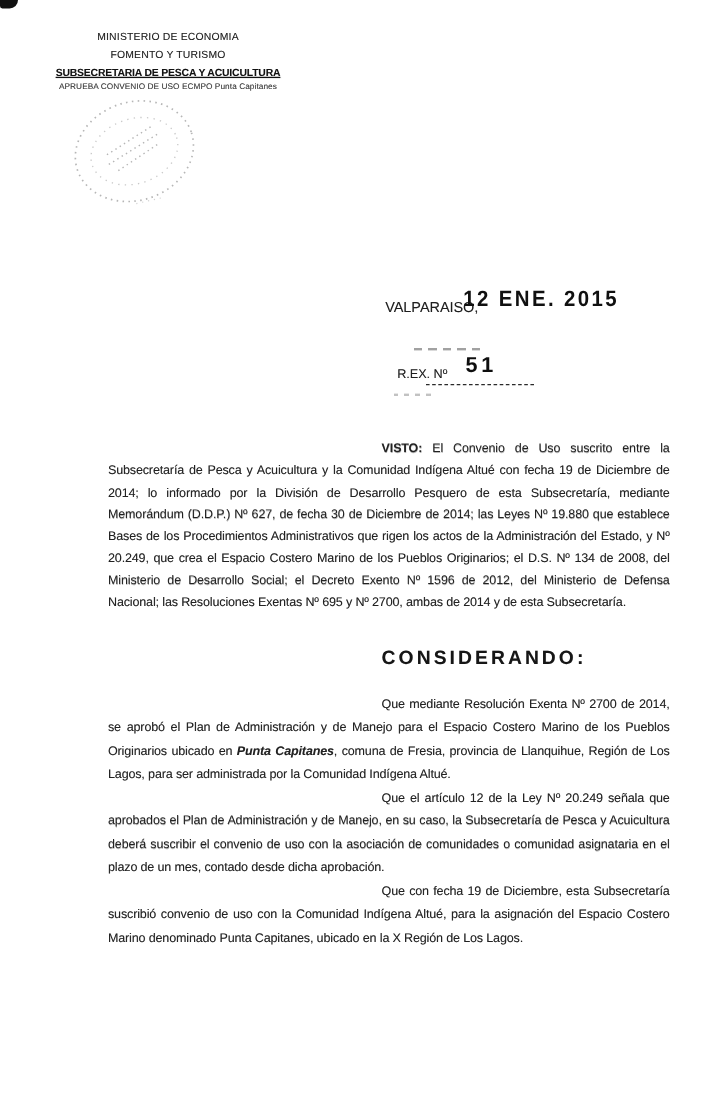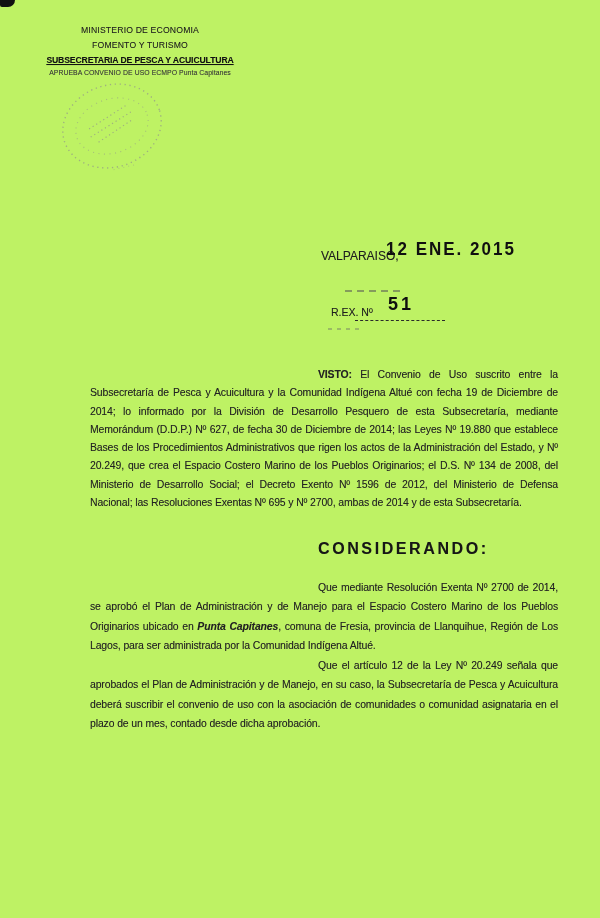--- a/index.html
+++ b/index.html
@@ -1,20 +1,20 @@
 <!DOCTYPE html>
 <html><head>
 <meta charset="utf-8">
 <style>
   html,body { margin:0; padding:0; background:#e8e8e8; }
   .page {
     position:relative;
     width:600px; height:918px;
     margin:0 auto;
-    background:#bef264;
+    background:#ffffff;
     font-family:"Liberation Sans", sans-serif;
     color:#222222;
     overflow:hidden;
   }
   .page * { box-sizing:border-box; }
   .scan-text { text-shadow:0.2px 0.2px 0.4px rgba(40,40,40,0.35); }
 
   
   .corner-blob {
     position:absolute; left:0; top:0;
@@ -150,14 +150,15 @@
   <div class="pencil-marks-bottom"></div>
 
   <p class="visto-par scan-text"><span class="visto-label">VISTO:</span> <span>El Convenio de Uso suscrito entre la Subsecretaría de Pesca y Acuicultura y la Comunidad Indígena Altué con fecha 19 de Diciembre de 2014; lo informado por la División de Desarrollo Pesquero de esta Subsecretaría, mediante Memorándum (D.D.P.) Nº 627, de fecha 30 de Diciembre de 2014; las Leyes Nº 19.880 que establece Bases de los Procedimientos Administrativos que rigen los actos de la Administración del Estado, y Nº 20.249, que crea el Espacio Costero Marino de los Pueblos Originarios; el D.S. Nº 134 de 2008, del Ministerio de Desarrollo Social; el Decreto Exento Nº 1596 de 2012, del Ministerio de Defensa Nacional; las Resoluciones Exentas Nº 695 y Nº 2700, ambas de 2014 y de esta Subsecretaría.</span></p>
 
   <p class="considerando-heading scan-text">CONSIDERANDO:</p>
 
   <p class="c-par c-par-1 scan-text"><span>Que mediante Resolución Exenta Nº 2700 de 2014, se aprobó el Plan de Administración y de Manejo para el Espacio Costero Marino de los Pueblos Originarios ubicado en </span><span class="emph">Punta Capitanes</span><span>, comuna de Fresia, provincia de Llanquihue, Región de Los Lagos, para ser administrada por la Comunidad Indígena Altué.</span></p>
 
   <p class="c-par c-par-2 scan-text">Que el artículo 12 de la Ley Nº 20.249 señala que aprobados el Plan de Administración y de Manejo, en su caso, la Subsecretaría de Pesca y Acuicultura deberá suscribir el convenio de uso con la asociación de comunidades o comunidad asignataria en el plazo de un mes, contado desde dicha aprobación.</p>
 
+  <p class="c-par c-par-3 scan-text">Que con fecha 19 de Diciembre, esta Subsecretaría suscribió convenio de uso con la Comunidad Indígena Altué, para la asignación del Espacio Costero Marino denominado Punta Capitanes, ubicado en la X Región de Los Lagos.</p>
 
 </div>
 
 </body></html>

